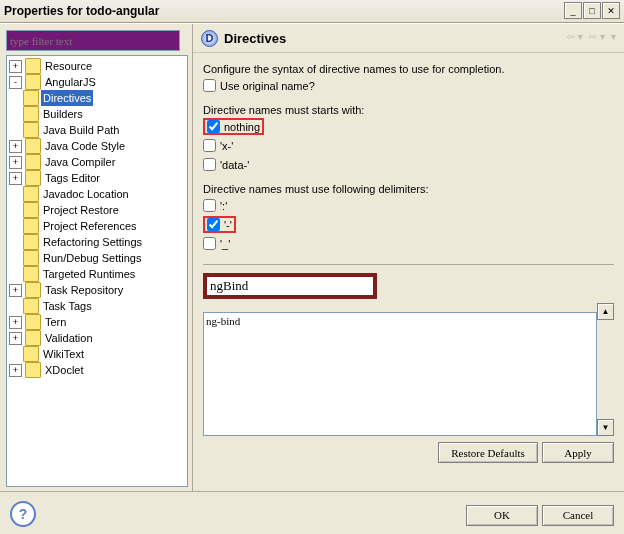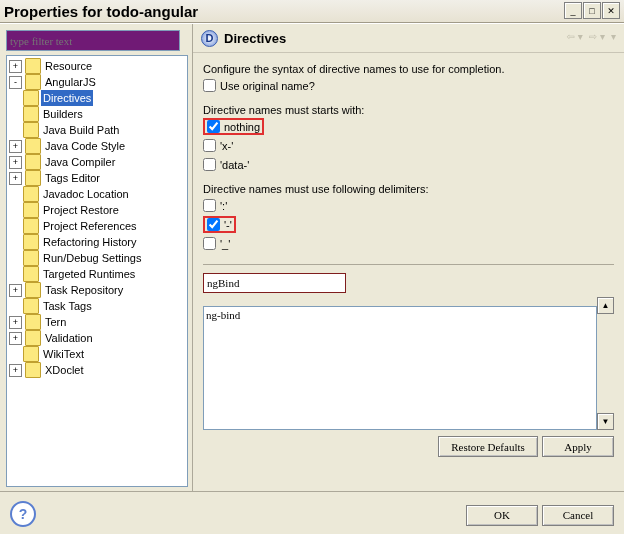--- a/index.html
+++ b/index.html
@@ -1,17 +1,17 @@
 <!DOCTYPE html>
 <html><head>
 <meta charset="utf-8">
 <style>
 html,body{margin:0;padding:0;font-family:Tahoma,Arial,sans-serif;font-size:11px;background:#ece9d8;color:#000;width:624px;height:534px;overflow:hidden}
 .titlebar{height:22px;background:linear-gradient(#f1efe8,#e7e2d2);border-bottom:1px solid #a09a88;display:flex;align-items:center;padding:0 4px;position:relative}
-.titlebar .title{font-weight:bold;font-size:15px}
+.titlebar .title{font-weight:bold;font-size:12px}
 .winbtns{position:absolute;right:4px;top:2px;display:flex;gap:1px}
 .winbtn{width:16px;height:15px;background:#ece9d8;border:1px solid #808080;box-shadow:inset 1px 1px 0 #fff;display:flex;align-items:center;justify-content:center;font-size:9px;font-family:Arial}
 .client{display:flex;height:467px;border-top:1px solid #fff}
 .leftpane{width:182px;border-right:1px solid #aca899;display:flex;flex-direction:column;padding:6px 4px 4px 6px}
 .filter{width:166px;height:17px;border:1px solid #7f9db9;background:#701a75;padding:1px 3px;font-family:Tahoma;font-size:11px;color:#999}
 .tree{flex:1;background:#fff;border:1px solid #7f9db9;margin-top:4px;overflow:auto;padding:2px 0;line-height:16px}
 .tree .row{white-space:nowrap;padding:0 2px;display:flex;align-items:center;height:16px}
 .tw{width:11px;height:11px;border:1px solid #808080;background:#fff;display:inline-flex;align-items:center;justify-content:center;font-size:9px;line-height:9px;margin-right:3px;font-family:Arial}
 .tw.blank{border:none;background:transparent}
 .ic{width:14px;height:14px;display:inline-block;margin-right:2px;background:#fce97f;border:1px solid #c0a030;border-radius:1px}
@@ -24,21 +24,21 @@
 .hdr .htxt{font-weight:bold;font-size:13px}
 .navarr{position:absolute;right:8px;top:7px;color:#b0ac9a;display:flex;gap:6px;align-items:center;font-size:10px}
 .navarr span{opacity:.7}
 .content{flex:1;padding:10px 10px 6px 10px}
 .cb{display:flex;align-items:center;margin:2px 0;height:17px}
 .cb input{margin:0 4px 0 0}
 .section{margin-top:10px}
 .hl{border:2px solid #e03030;padding:0 2px;display:inline-flex;align-items:center}
 .hrule{border:none;border-top:1px solid #aca899;margin:12px 0 8px 0}
 .inline{display:flex;align-items:center;gap:4px}
-.txt{border:1px solid #7f1d1d;background:#fff;height:16px;padding:1px 3px;font-family:Tahoma;font-size:11px;flex:1}
+.txt{border:4px solid #7f1d1d;background:#fff;height:16px;padding:1px 3px;font-family:Tahoma;font-size:13px;flex:1}
 .ta{width:100%;height:124px;border:1px solid #7f9db9;background:#fff;margin-top:13px;font-family:Tahoma;font-size:11px;padding:2px;box-sizing:border-box;resize:none}
 .sb{width:15px;height:15px;background:#ece9d8;border:1px solid #808080;box-shadow:inset 1px 1px 0 #fff;display:inline-flex;align-items:center;justify-content:center;font-size:8px}
 .tarow{display:flex}
 .btnrow{display:flex;justify-content:flex-end;gap:4px;margin-top:6px}
 .btn{height:21px;background:#ece9d8;border:1px solid #808080;box-shadow:inset 1px 1px 0 #fff,inset -1px -1px 0 #c0c0c0;font-family:Tahoma;font-size:11px;padding:0 4px;min-width:72px}
 .footer{height:44px;border-top:1px solid #aca899;display:flex;align-items:center;justify-content:space-between;padding:0 10px}
 .help{width:22px;height:22px;border:2px solid #5a7fd0;border-radius:50%;display:flex;align-items:center;justify-content:center;color:#5a7fd0;font-weight:bold;font-size:14px;background:#fff}
 </style>
 </head>
 <body>
@@ -107,21 +107,21 @@
           <span class="lbl">Project Restore</span>
         </div>
         <div class="row ind1">
           <span class="tw blank"></span>
           <span class="ic"></span>
           <span class="lbl">Project References</span>
         </div>
         <div class="row ind1">
           <span class="tw blank"></span>
           <span class="ic"></span>
-          <span class="lbl">Refactoring History</span>
+          <span class="lbl">Refactoring Settings</span>
         </div>
         <div class="row ind1">
           <span class="tw blank"></span>
           <span class="ic"></span>
           <span class="lbl">Run/Debug Settings</span>
         </div>
         <div class="row ind1">
           <span class="tw blank"></span>
           <span class="ic"></span>
           <span class="lbl">Targeted Runtimes</span>

